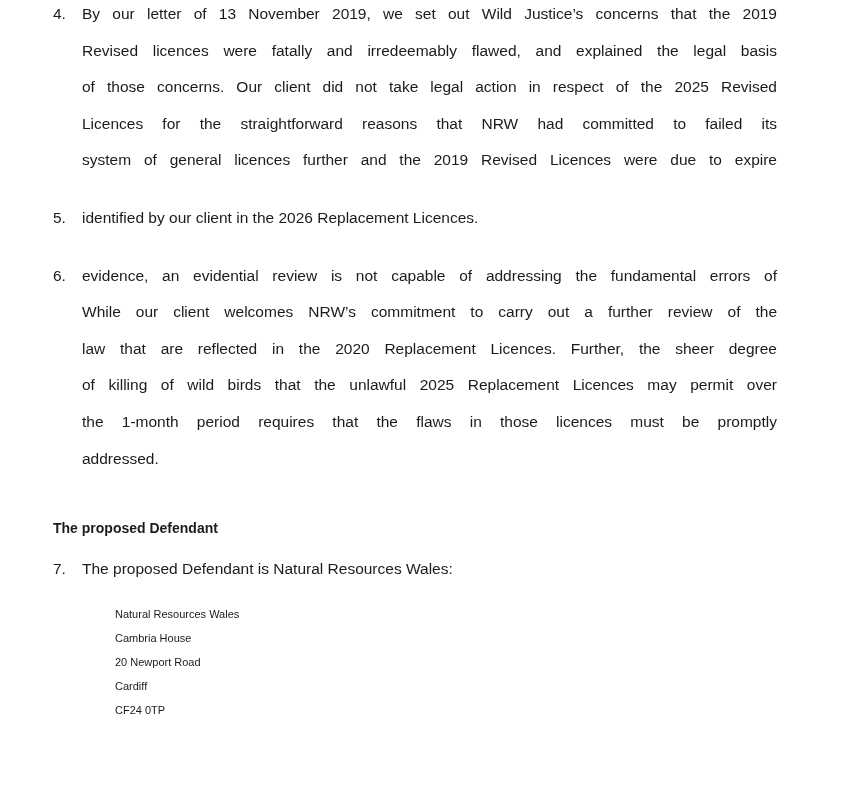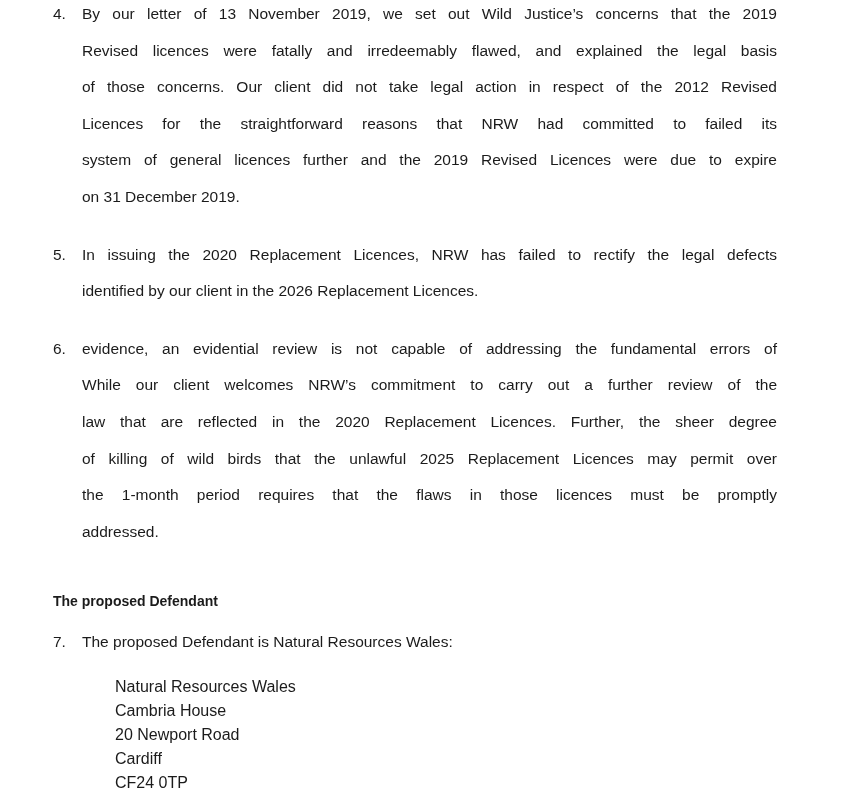--- a/index.html
+++ b/index.html
@@ -50,45 +50,43 @@
     text-align: left;
   }
   .section-heading {
     font-size: 14px;
     font-weight: bold;
     line-height: 24px;
     margin: 39px 0 11px 0;
   }
   .address-block {
     margin: 14px 0 0 62px;
-    font-size: 16px;
+    font-size: 11px;
     line-height: 24px;
   }
 </style>
 </head>
 <body>
 
 <div class="page">
 
   <div class="para first">
     <div class="num">4.</div>
     <div class="lines">
       <div class="jline">By our letter of 13 November 2019, we set out Wild Justice’s concerns that the 2019</div>
       <div class="jline">Revised licences were fatally and irredeemably flawed, and explained the legal basis</div>
-      <div class="jline">of those concerns. Our client did not take legal action in respect of the 2012 Revised</div>
+      <div class="jline">of those concerns. Our client did not take legal action in respect of the 2025 Revised</div>
       <div class="jline">Licences for the straightforward reasons that NRW had committed to failed its</div>
       <div class="jline">system of general licences further and the 2019 Revised Licences were due to expire</div>
-      <div class="lline">on 31 December 2019.</div>
     </div>
   </div>
 
   <div class="para">
     <div class="num">5.</div>
     <div class="lines">
-      <div class="jline">In issuing the 2020 Replacement Licences, NRW has failed to rectify the legal defects</div>
       <div class="lline">identified by our client in the 2026 Replacement Licences.</div>
     </div>
   </div>
 
   <div class="para">
     <div class="num">6.</div>
     <div class="lines">
       <div class="jline">evidence, an evidential review is not capable of addressing the fundamental errors of</div>
       <div class="jline">While our client welcomes NRW’s commitment to carry out a further review of the</div>
       <div class="jline">law that are reflected in the 2020 Replacement Licences. Further, the sheer degree</div>

